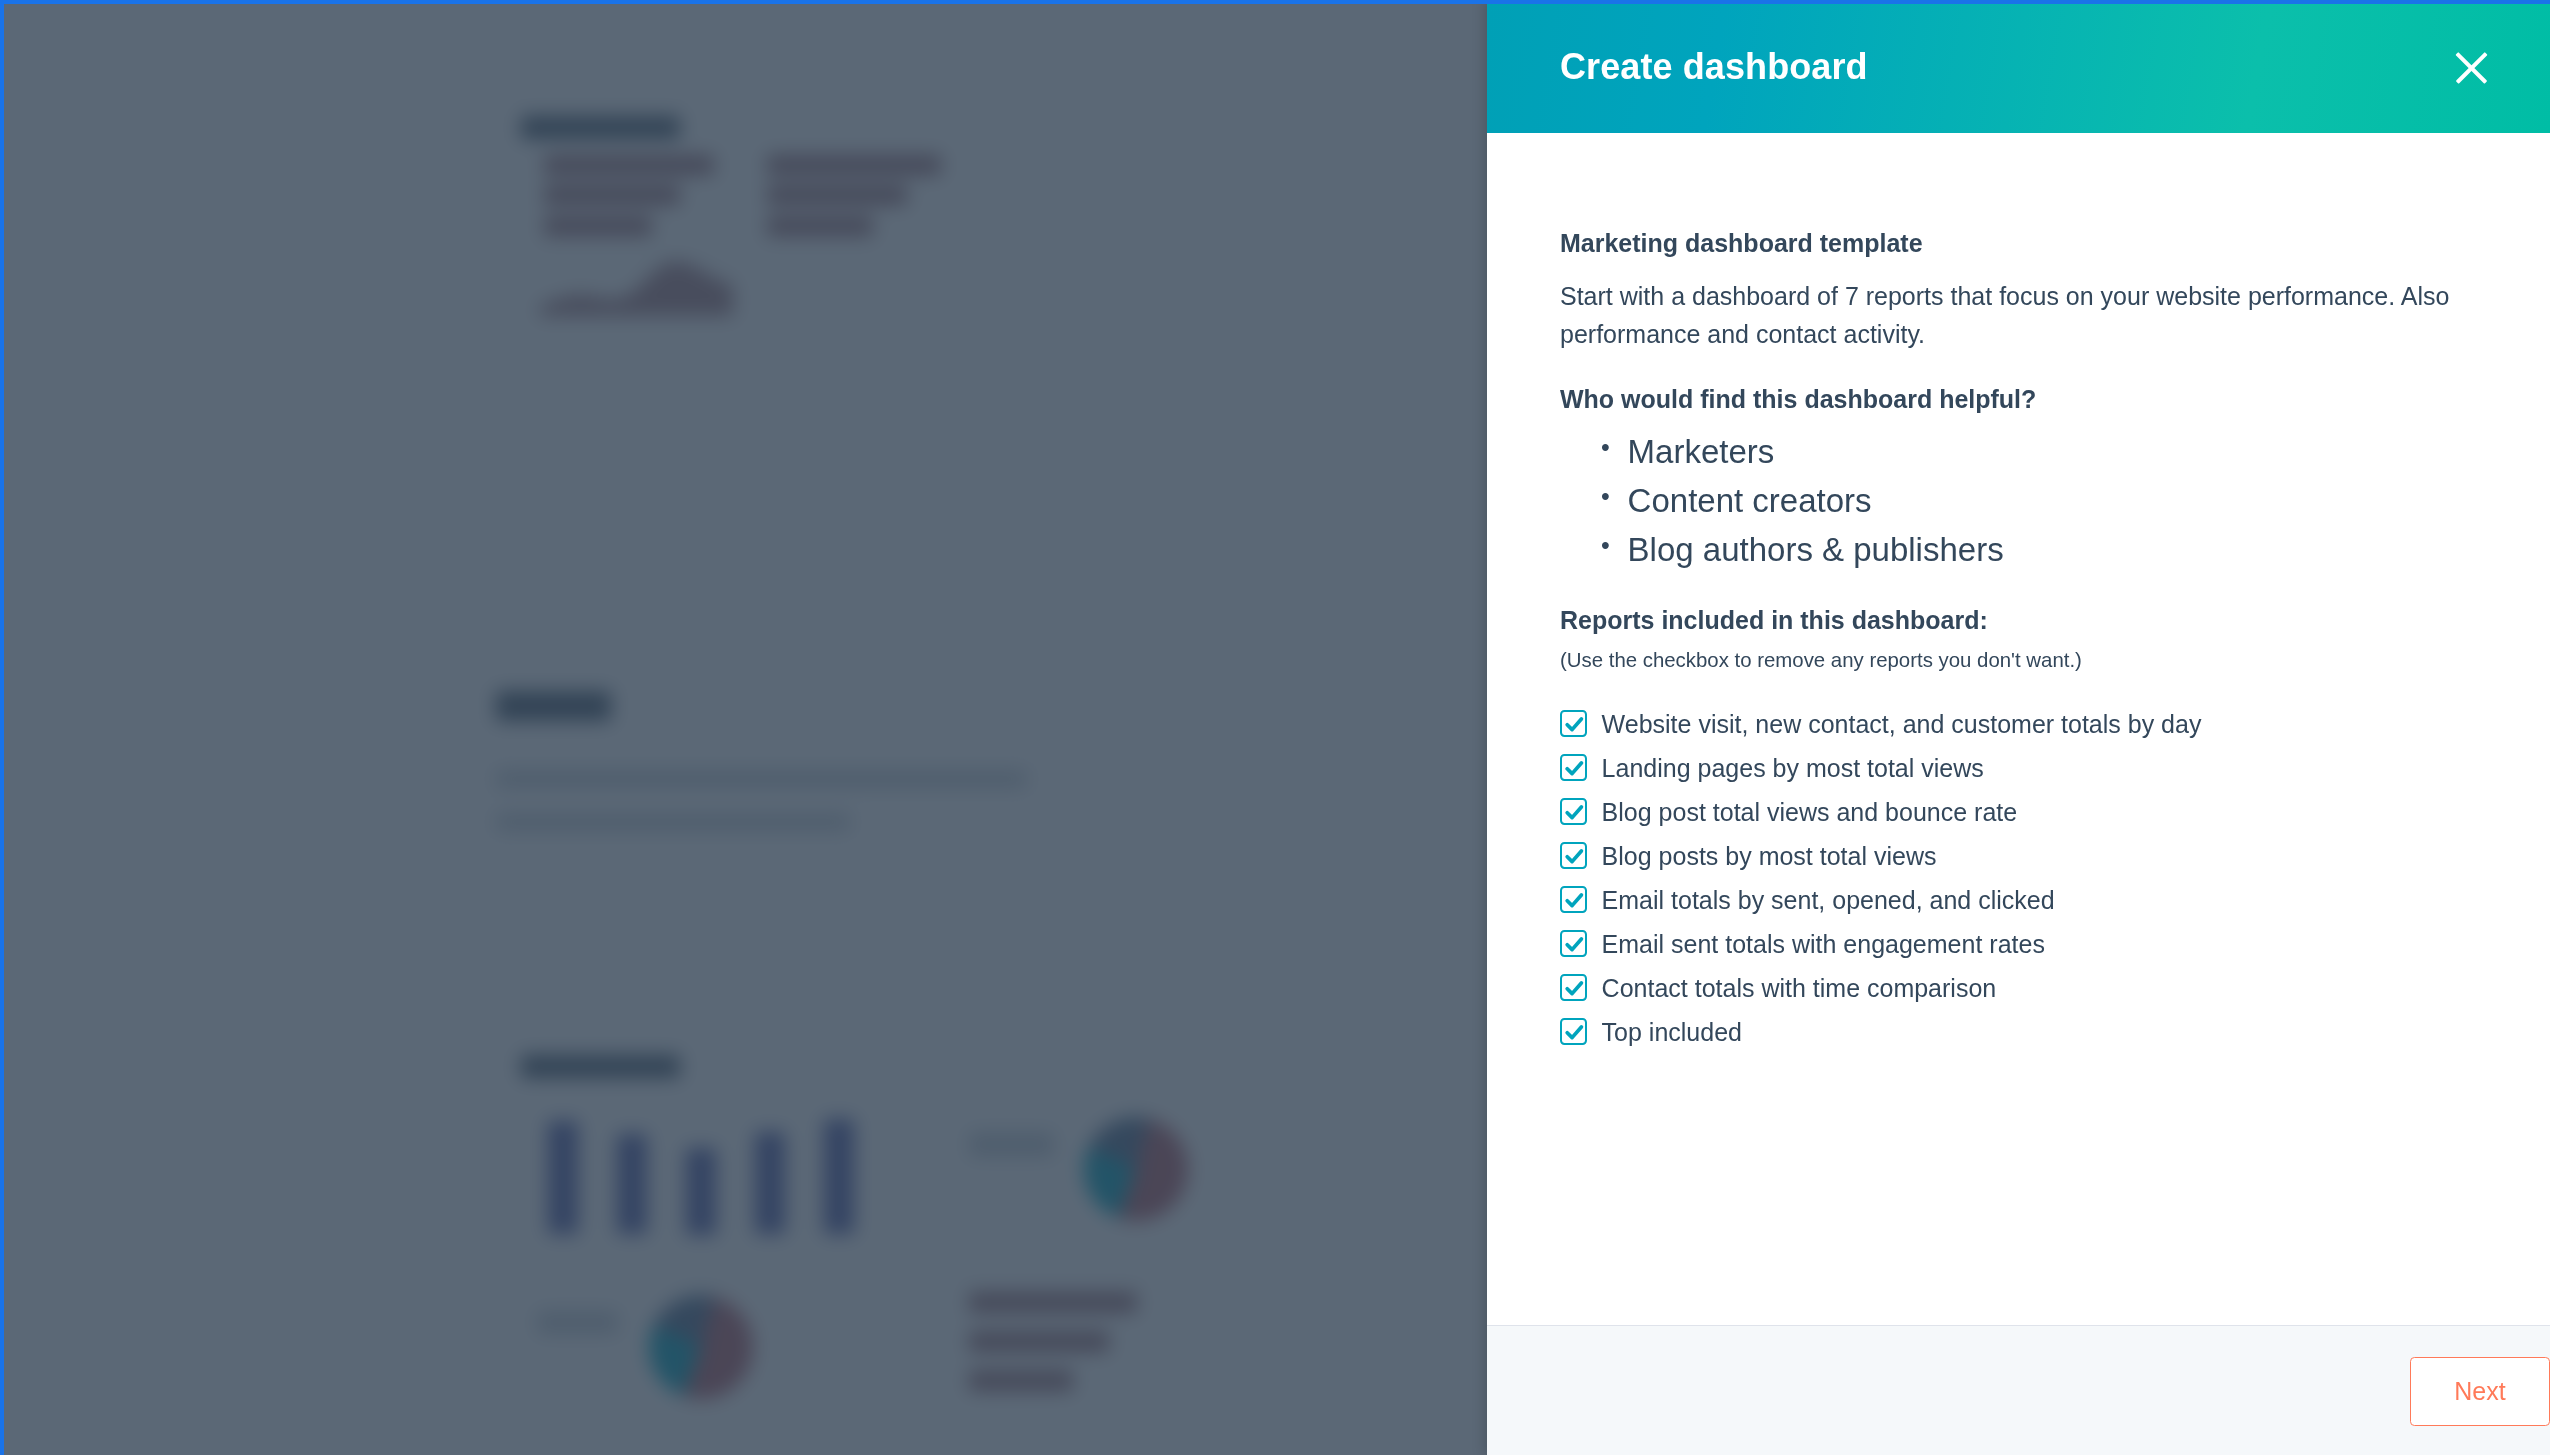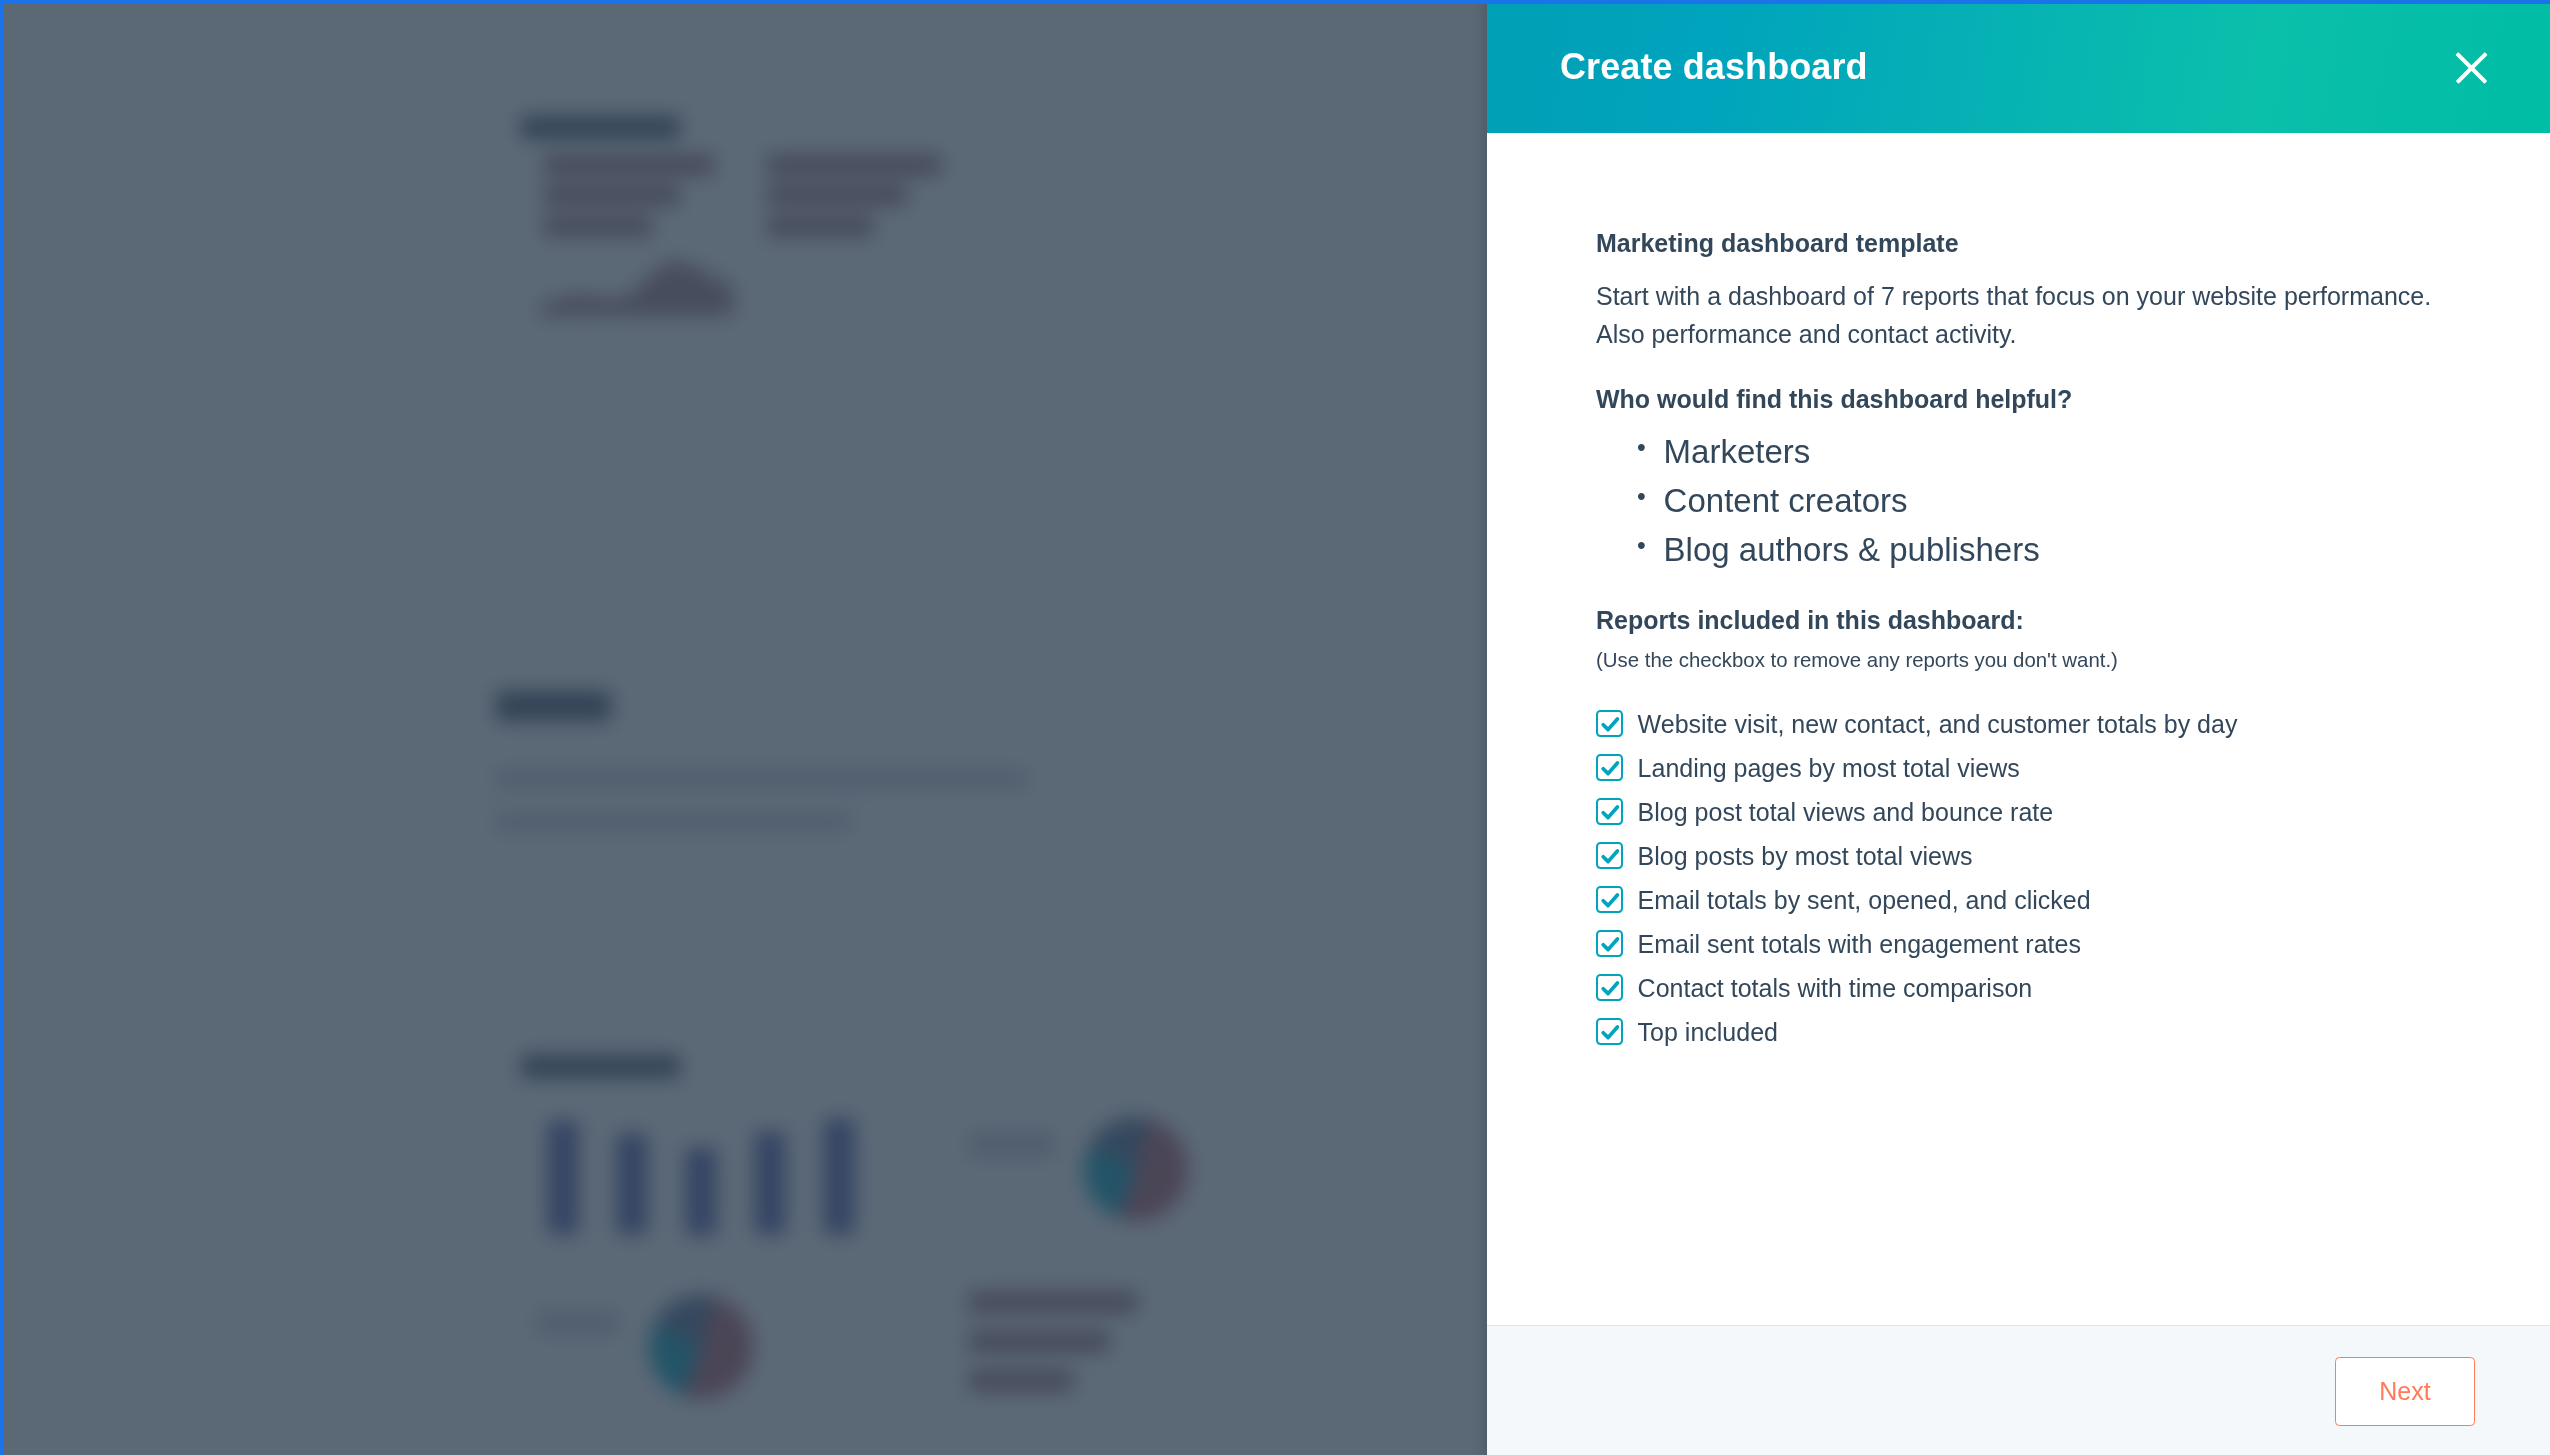--- a/index.html
+++ b/index.html
@@ -149,21 +149,20 @@
     border-radius: 0.9px;
   }
   #close-button::before { transform: rotate(45deg); }
   #close-button::after  { transform: rotate(-45deg); }
 
   #panel-body {
     flex: 1 1 auto;
     padding: 94px 73px 35px 73px;
     overflow: hidden;
     color: #33475b;
-    margin-left: 36px;
   }
 
   .tpl-name {
     font-size: 25px;
     font-weight: bold;
     color: #33475b;
     line-height: 1.3;
     margin-bottom: 17.7px;
   }
 
@@ -249,21 +248,20 @@
   }
 
   #panel-footer {
     flex: 0 0 131px;
     height: 131px;
     border-top: 0.9px solid #dfe3eb;
     background: #f5f8fa;
     display: flex;
     align-items: center;
     justify-content: flex-end;
-    padding-right: 75px;
   }
 
   #next-button {
     min-width: 140px;
     height: 69px;
     padding: 0 32px;
     border: 1.8px solid #ff7a59;
     border-radius: 4.4px;
     background: #ffffff;
     color: #ff7a59;

